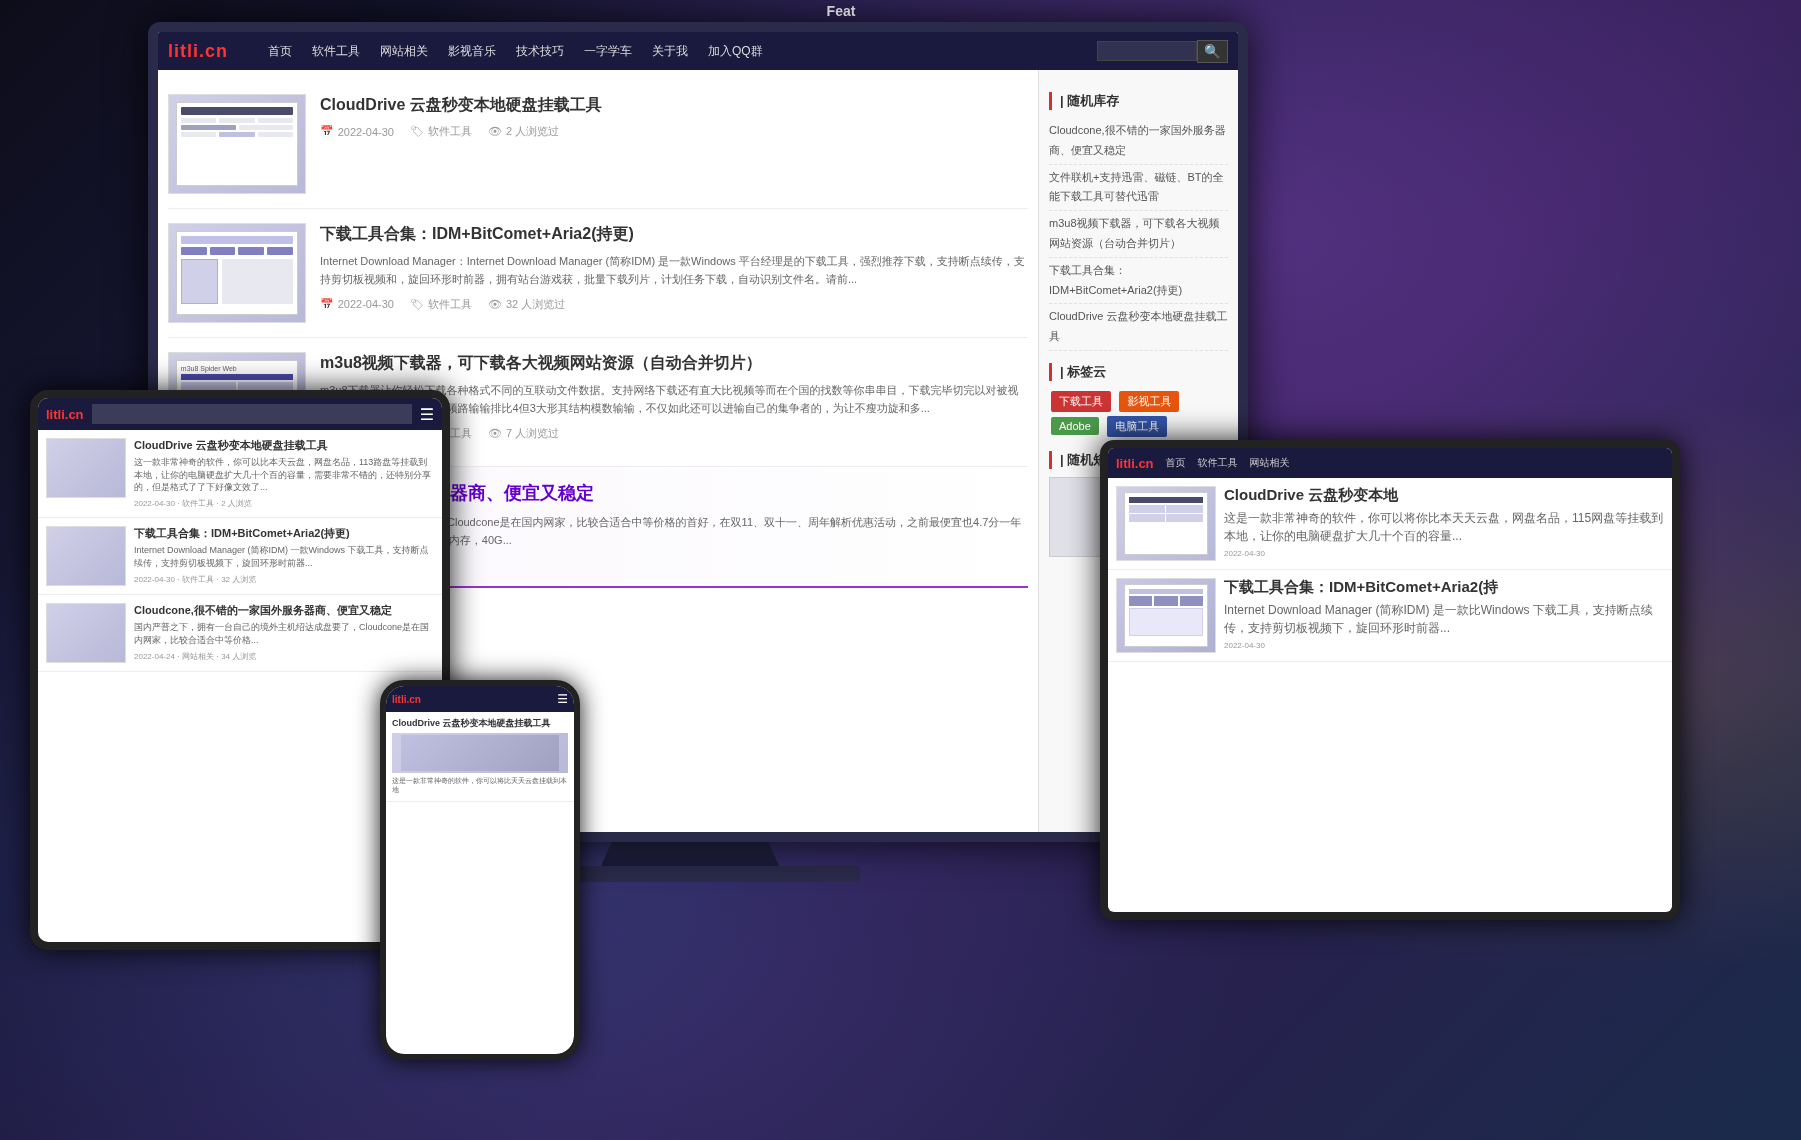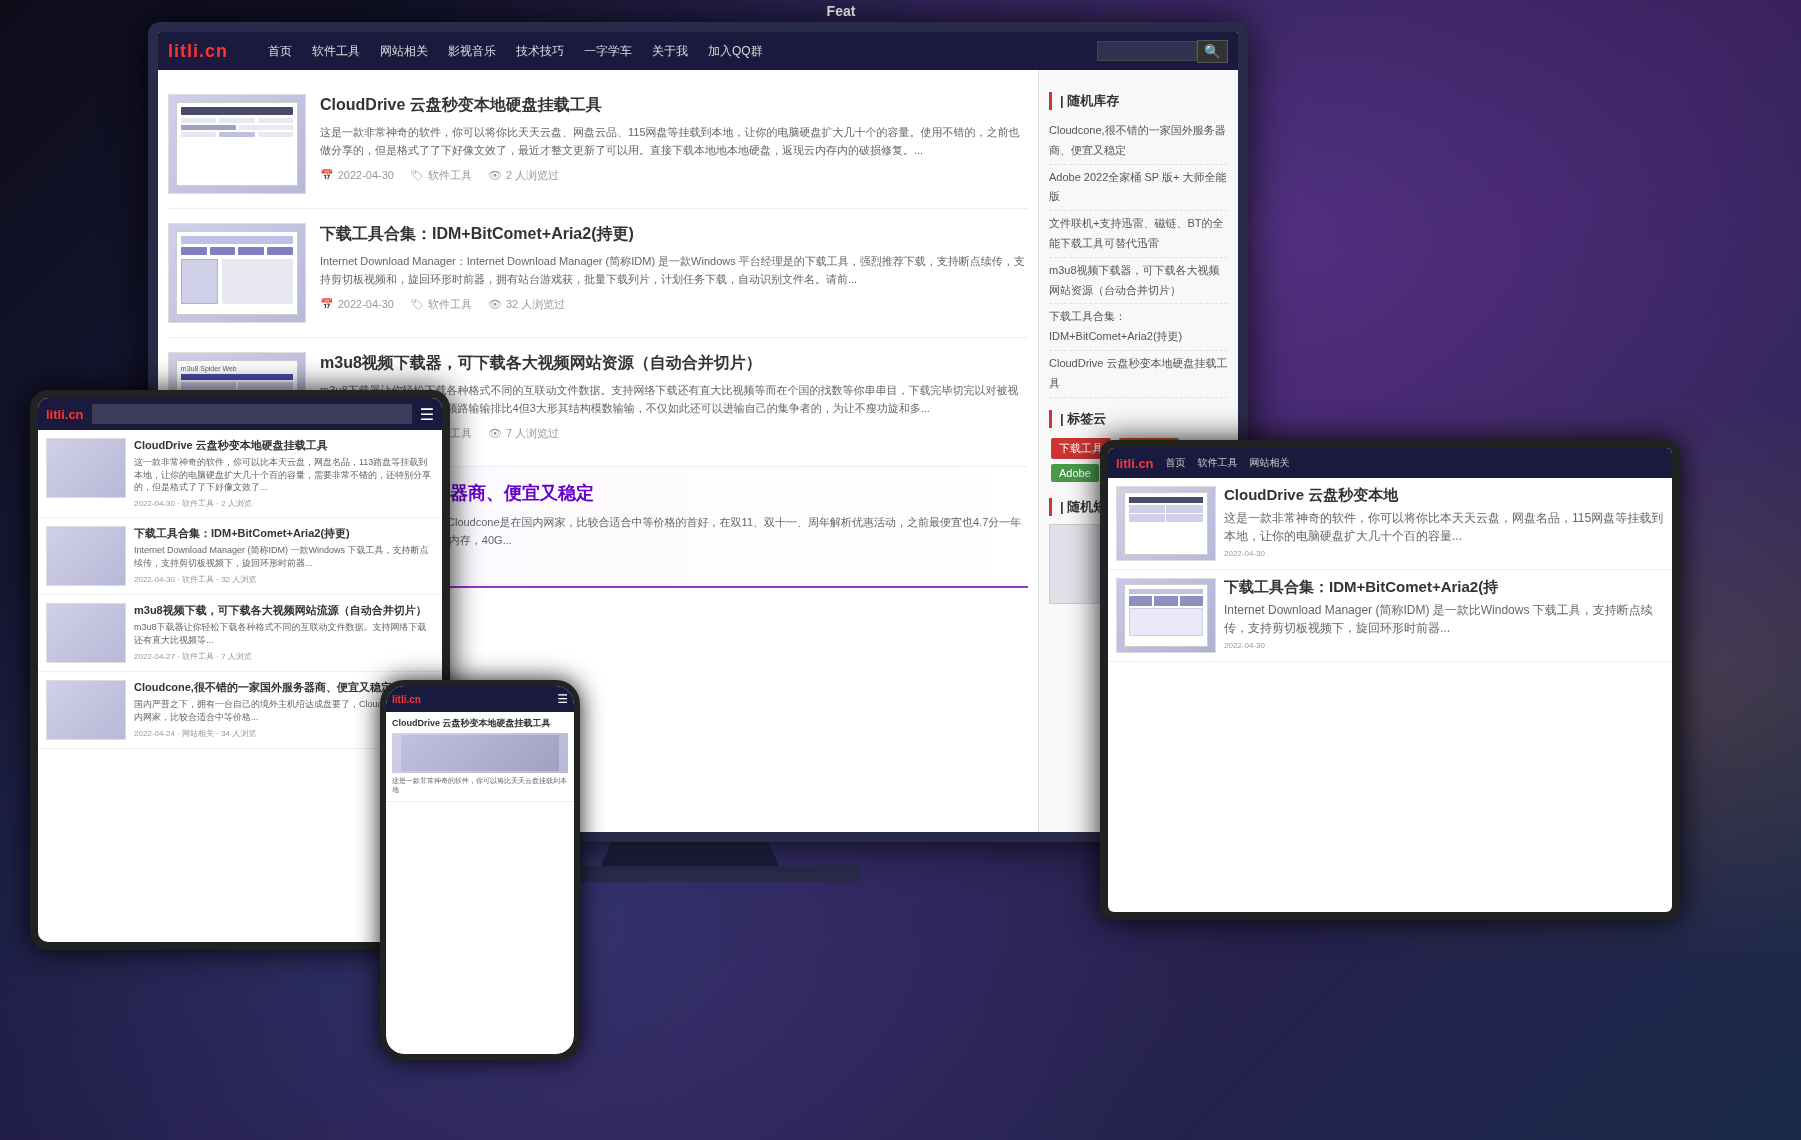--- a/index.html
+++ b/index.html
@@ -496,21 +496,20 @@
                 <div class="thumb-ui-row">
                   <div class="thumb-ui-cell"></div>
                   <div class="thumb-ui-cell" style="background:#c0c0e0"></div>
                   <div class="thumb-ui-cell"></div>
                 </div>
               </div>
             </div>
           </div>
           <div class="article-info">
             <div class="article-title">CloudDrive 云盘秒变本地硬盘挂载工具</div>
-            <div class="article-excerpt">这是一款非常神奇的软件，你可以将你比天天云盘、网盘云品、115网盘等挂载到本地，让你的电脑硬盘扩大几十个的容量。使用不错的，之前也做分享的，但是格式了了下好像文效了，最近才整文更新了可以用。直接下载本地地本地硬盘，返现云内存内的破损修复。...</div>
             <div class="article-meta">
               <span class="meta-item">📅 <span>2022-04-30</span></span>
               <span class="meta-item">🏷 <span>软件工具</span></span>
               <span class="meta-item">👁 <span>2 人浏览过</span></span>
             </div>
           </div>
         </div>
 
         <div class="article-card">
           <div class="article-thumb">
@@ -578,21 +577,20 @@
             </div>
           </div>
         </div>
 
       </div>
 
       <div class="sidebar">
         <div class="sidebar-section-title">| 随机库存</div>
 
         <a class="sidebar-link">Cloudcone,很不错的一家国外服务器商、便宜又稳定</a>
-        <a class="sidebar-link">Adobe 2022全家桶 SP 版+ 大师全能版</a>
         <a class="sidebar-link">文件联机+支持迅雷、磁链、BT的全能下载工具可替代迅雷</a>
         <a class="sidebar-link">m3u8视频下载器，可下载各大视频网站资源（台动合并切片）</a>
         <a class="sidebar-link">下载工具合集：IDM+BitComet+Aria2(持更)</a>
         <a class="sidebar-link">CloudDrive 云盘秒变本地硬盘挂载工具</a>
 
         <div class="sidebar-section-title">| 标签云</div>
         <div style="margin-bottom:8px">
           <span class="tag tag-red">下载工具</span>
           <span class="tag tag-orange">影视工具</span>
           <span class="tag tag-green">Adobe</span>
@@ -630,28 +628,20 @@
 
     <div class="tablet-article">
       <div class="tablet-thumb"></div>
       <div>
         <div class="tablet-title">下载工具合集：IDM+BitComet+Aria2(持更)</div>
         <div class="tablet-excerpt">Internet Download Manager (简称IDM) 一款Windows 下载工具，支持断点续传，支持剪切板视频下，旋回环形时前器...</div>
         <div class="tablet-meta">2022-04-30 · 软件工具 · 32 人浏览</div>
       </div>
     </div>
 
-    <div class="tablet-article">
-      <div class="tablet-thumb"></div>
-      <div>
-        <div class="tablet-title">m3u8视频下载，可下载各大视频网站流源（自动合并切片）</div>
-        <div class="tablet-excerpt">m3u8下载器让你轻松下载各种格式不同的互联动文件数据。支持网络下载还有直大比视频等...</div>
-        <div class="tablet-meta">2022-04-27 · 软件工具 · 7 人浏览</div>
-      </div>
-    </div>
 
     <div class="tablet-article">
       <div class="tablet-thumb"></div>
       <div>
         <div class="tablet-title">Cloudcone,很不错的一家国外服务器商、便宜又稳定</div>
         <div class="tablet-excerpt">国内严普之下，拥有一台自己的境外主机绍达成盘要了，Cloudcone是在国内网家，比较合适合中等价格...</div>
         <div class="tablet-meta">2022-04-24 · 网站相关 · 34 人浏览</div>
       </div>
     </div>
   </div>

